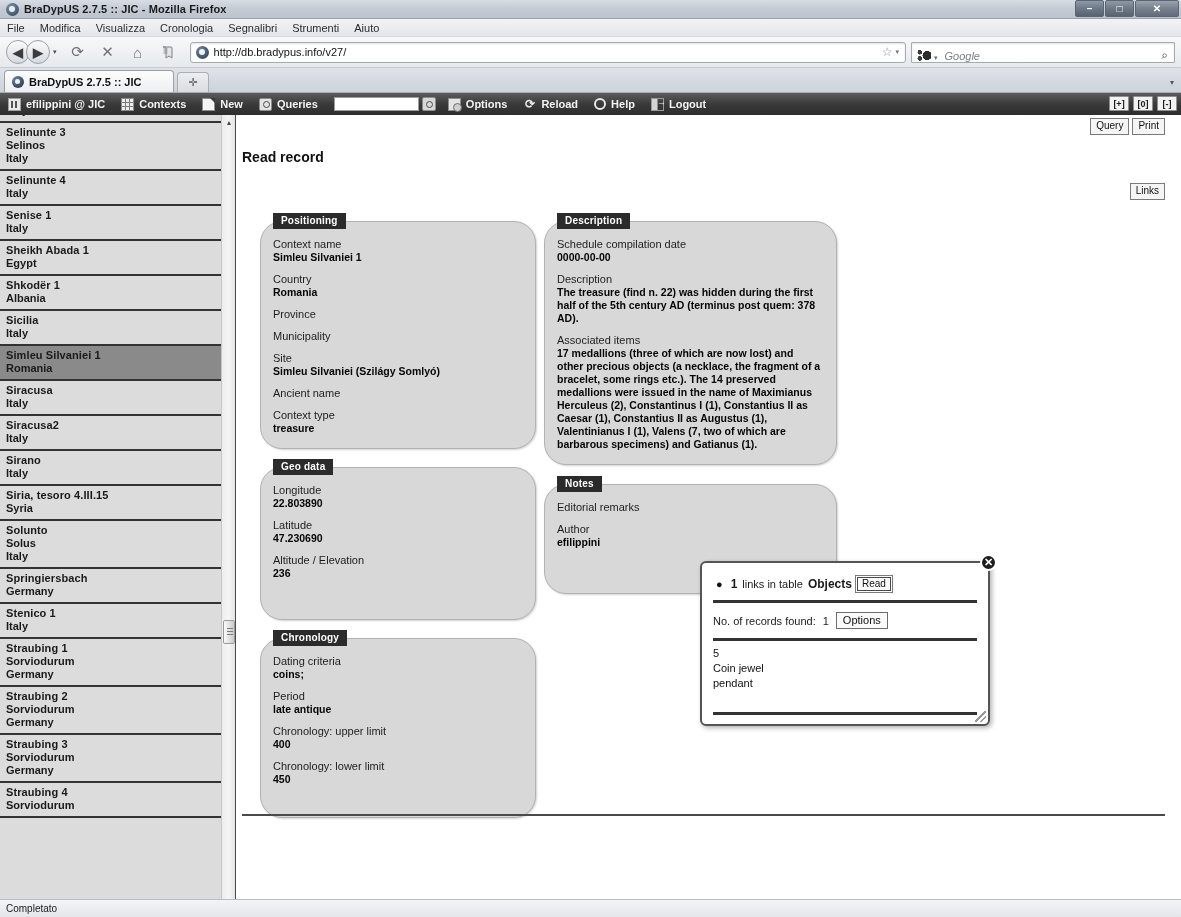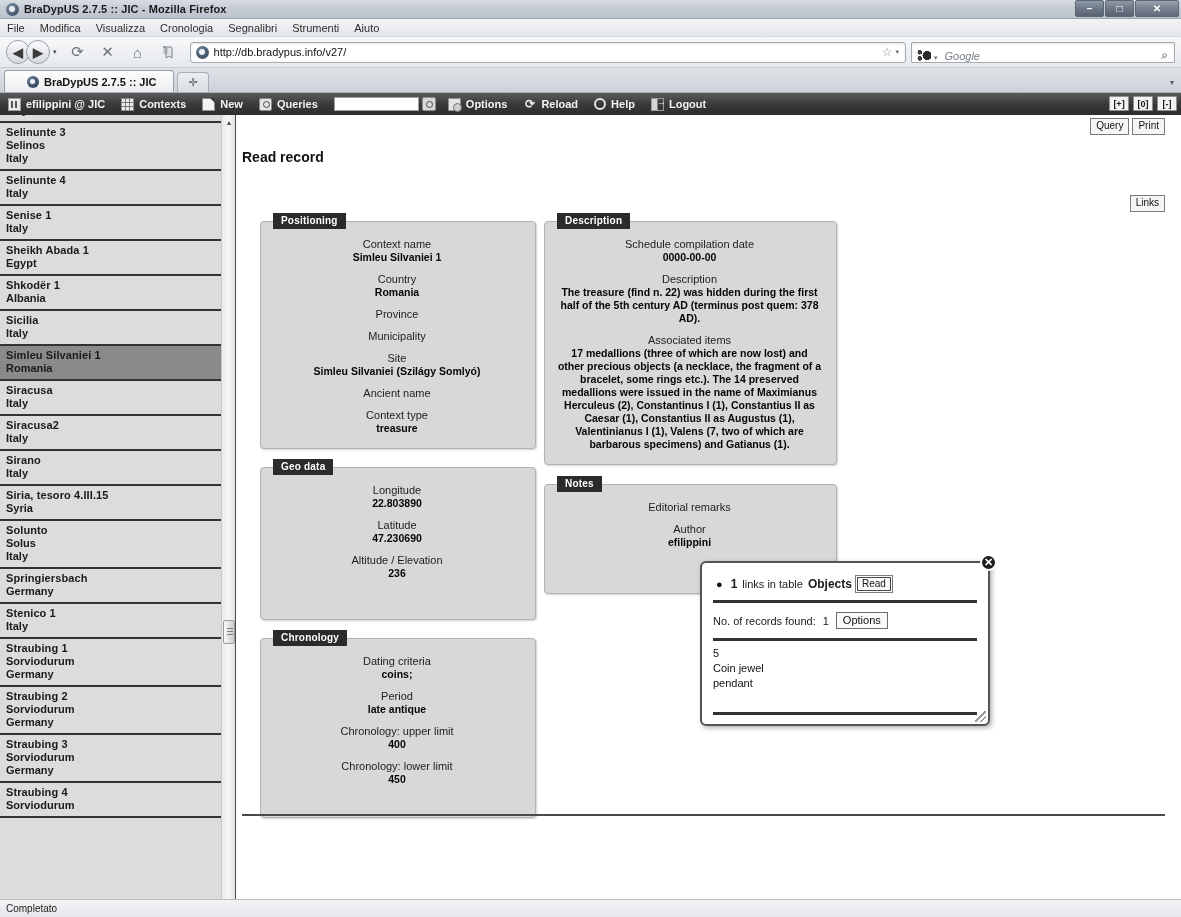--- a/index.html
+++ b/index.html
@@ -150,21 +150,21 @@
     position: relative;
   }
   .tab {
     height: 22px;
     min-width: 170px;
     background: linear-gradient(to bottom, #fdfdfd 0%, #eceef1 100%);
     border: 1px solid #9aa0a8;
     border-bottom: none;
     border-radius: 4px 4px 0 0;
     display: flex; align-items: center;
-    padding: 0 10px 0 22px;
+    padding: 0 10px 0 7px;
     font-size: 11px; font-weight: bold; color: #111;
     white-space: nowrap;
   }
   .tab-favicon {
     width: 12px; height: 12px; margin-right: 5px; flex: none;
     border-radius: 50%;
     background: radial-gradient(circle at 35% 30%, #6f8298 0%, #32435a 75%);
     position: relative;
   }
   .tab-favicon::after {
@@ -362,40 +362,39 @@
   }
   .mini-btn {
     background: #f5f5f5;
     border: 1px solid #7a7a7a;
     font-size: 10px; color: #111;
     padding: 1px 5px 2px 5px;
     font-family: "Liberation Sans", sans-serif;
     line-height: 12px;
   }
   .links-btn-wrap {
-    position: absolute; top: 80px; right: 16px;
+    position: absolute; top: 68px; right: 16px;
   }
   .page-title {
     position: absolute; top: 34px; left: 6px;
     font-size: 14px; font-weight: bold; color: #111;
   }
 
   .panels {
     position: absolute;
     top: 106px; left: 24px;
     width: 680px;
   }
   .panel {
     background: #d8d8d8;
     border: 1px solid #b2b2b2;
-    border-radius: 4px;
+    border-radius: 22px;
     position: relative;
     padding: 16px 14px 13px 12px;
     box-shadow: 1px 1px 2px rgba(0,0,0,.18);
-    text-align: center;
   }
   .panel-legend {
     position: absolute;
     top: -9px; left: 12px;
     background: #2b2b2b;
     color: #fff;
     font-size: 10px; font-weight: bold;
     padding: 2px 8px 3px 8px;
     letter-spacing: 0.2px;
   }

